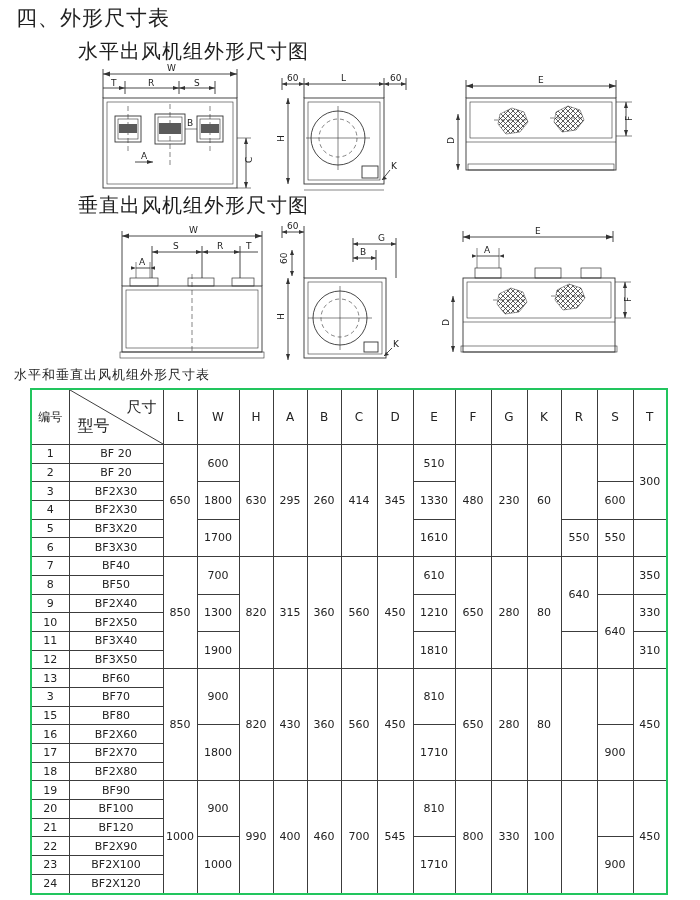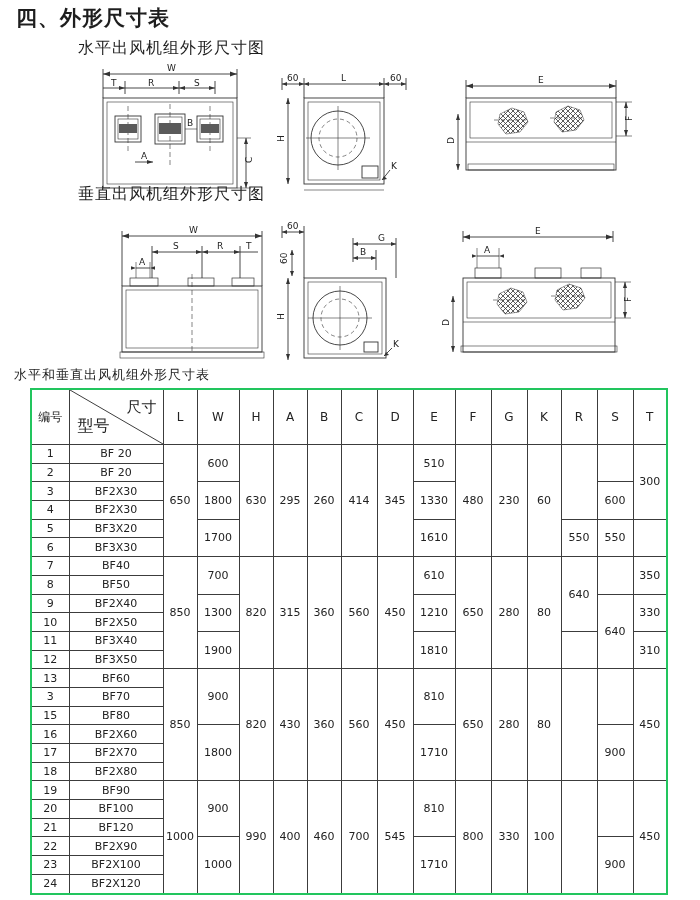--- a/index.html
+++ b/index.html
@@ -2,24 +2,24 @@
 <html><head>
 <meta charset="utf-8">
 <style>
   html,body { margin:0; padding:0; }
   body {
     width:700px; height:900px; position:relative;
     background:#ffffff; color:#1e1e1e;
     font-family:"DejaVu Sans","Liberation Sans",sans-serif;
   }
   .abs { position:absolute; }
-  .page-title { left:16px; top:4px; font-size:21px; font-weight:bold; letter-spacing:1px; }
-  .caption { font-size:16px; letter-spacing:1px; }
+  .page-title { left:16px; top:4px; font-size:21px; font-weight:normal; letter-spacing:1px; }
+  .caption { font-size:20px; letter-spacing:1px; }
   .cap-h { left:78px; top:38px; }
-  .cap-v { left:78px; top:184px; }
+  .cap-v { left:78px; top:192px; }
   .cap-table { left:14px; top:366px; font-size:13px; }
   svg text { font:9px "DejaVu Sans","Liberation Sans",sans-serif; fill:#222; }
   svg { overflow:visible; }
 
   table.dim-table {
     position:absolute; left:30px; top:388px;
     border-collapse:collapse; table-layout:fixed; width:636px;
     font-size:11px; color:#222;
   }
   .dim-table th, .dim-table td {

